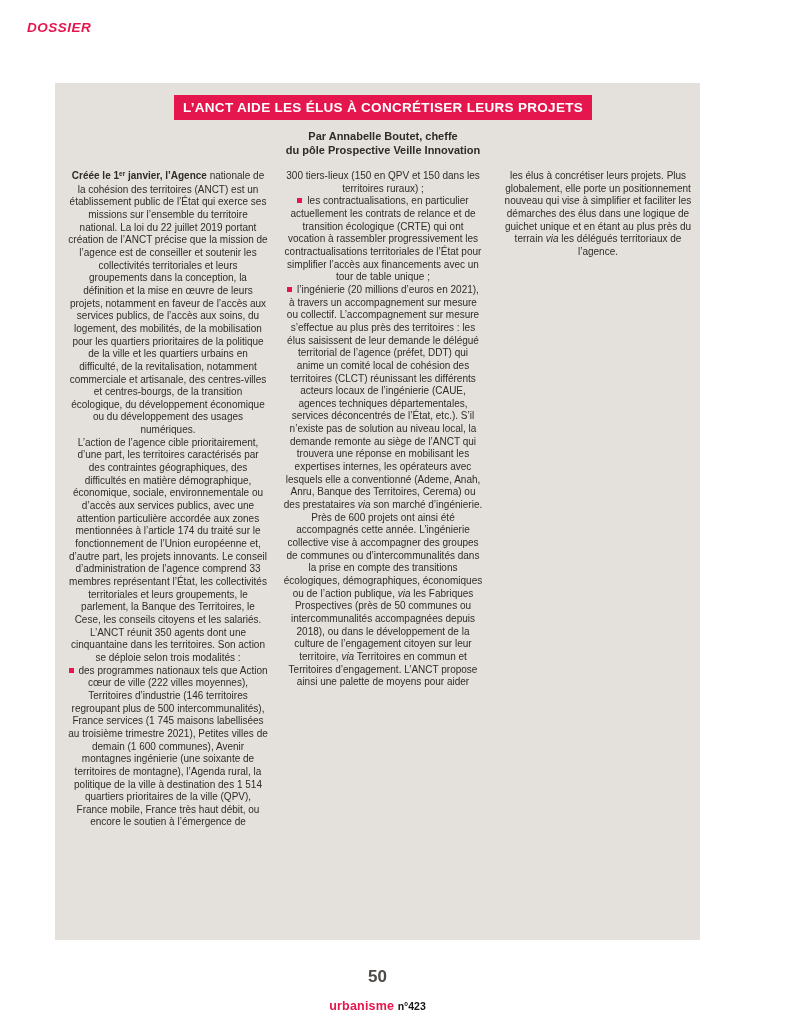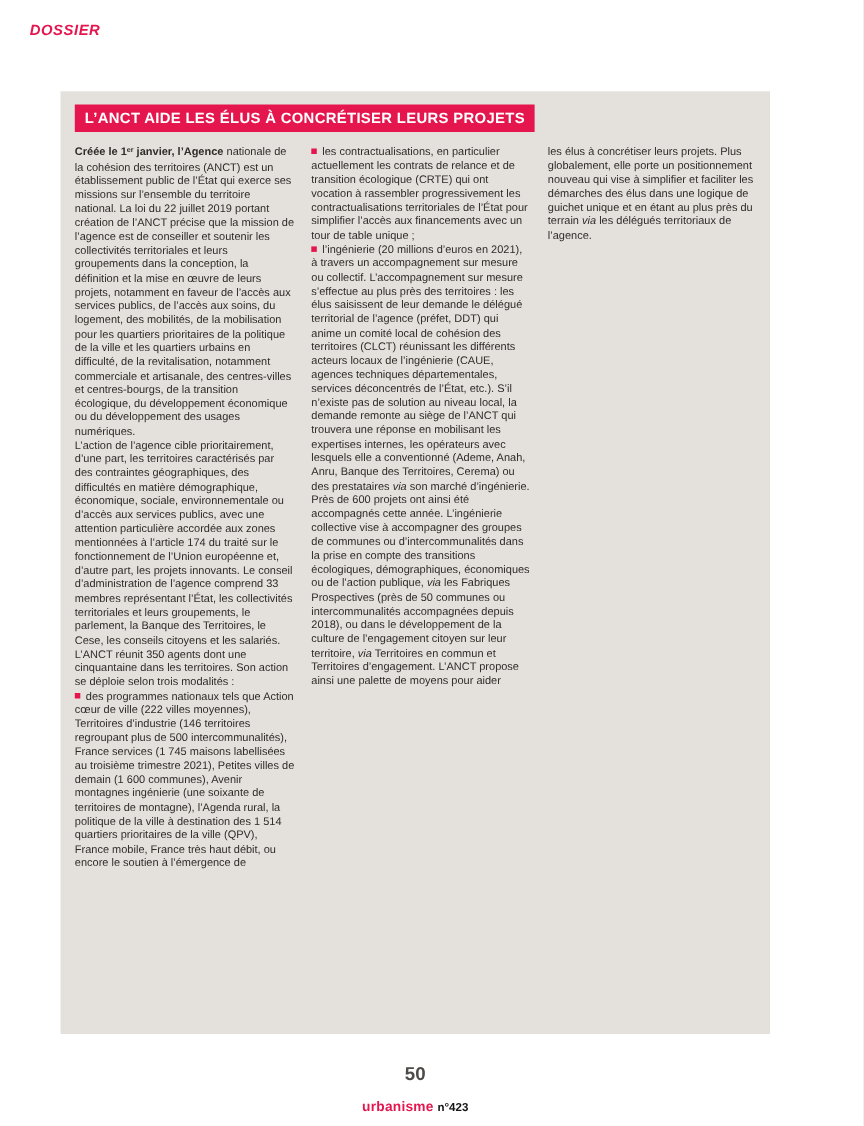--- a/index.html
+++ b/index.html
@@ -1,16 +1,16 @@
 <!DOCTYPE html>
 <html style="--accent: #e5164e; --panel: #e4e1dd; --ink: #2e2b28;"><head>
 <meta charset="utf-8">
 <style>
   :root { --accent:#e5164e; --panel:#e4e1dd; --ink:#2e2b28; }
-  * { box-sizing: border-box; }
+  * { box-sizing: border-box; text-align: center; }
   html,body { margin:0; padding:0; }
   body {
     width:785px; height:1024px; position:relative; overflow:hidden;
     background:#ffffff;
     font-family:"Liberation Sans", sans-serif;
     color:var(--ink);
   }
   .kicker {
     position:absolute; left:27px; top:20px;
     color:var(--accent); font-weight:bold; font-style:italic;
@@ -50,27 +50,32 @@
   .magazine-name { color:var(--accent); font-weight:bold; letter-spacing:0.2px; }
   .magazine-issue { color:#141414; font-weight:bold; font-size:10.5px; }
 </style>
 </head>
 <body>
 
 <div class="kicker">DOSSIER</div>
 
 <div class="panel">
   <div class="title-banner">L’ANCT AIDE LES ÉLUS À CONCRÉTISER LEURS PROJETS</div>
+  <div class="byline">
+    <div>Par Annabelle Boutet, cheffe</div>
+    <div>du pôle Prospective Veille Innovation</div>
+  </div>
   <div class="columns">
     <div class="col">
         <p class="block"><span style="font-weight: 700;">Créée le 1</span><sup style="font-weight: 700;">er</sup><span style="font-weight: 700;"> janvier, l’Agence</span><span> nationale de la cohésion des territoires (ANCT) est un établissement public de l’État qui exerce ses missions sur l’ensemble du territoire national. La loi du 22 juillet 2019 portant création de l’ANCT précise que la mission de l’agence est de conseiller et soutenir les collectivités territoriales et leurs groupements dans la conception, la définition et la mise en œuvre de leurs projets, notamment en faveur de l’accès aux services publics, de l’accès aux soins, du logement, des mobilités, de la mobilisation pour les quartiers prioritaires de la politique de la ville et les quartiers urbains en difficulté, de la revitalisation, notamment commerciale et artisanale, des centres-villes et centres-bourgs, de la transition écologique, du développement économique ou du développement des usages numériques.</span></p>
         <p class="block"><span>L’action de l’agence cible prioritairement, d’une part, les territoires caractérisés par des contraintes géographiques, des difficultés en matière démographique, économique, sociale, environnementale ou d’accès aux services publics, avec une attention particulière accordée aux zones mentionnées à l’article 174 du traité sur le fonctionnement de l’Union européenne et, d’autre part, les projets innovants. Le conseil d’administration de l’agence comprend 33 membres représentant l’État, les collectivités territoriales et leurs groupements, le parlement, la Banque des Territoires, le Cese, les conseils citoyens et les salariés. L’ANCT réunit 350 agents dont une cinquantaine dans les territoires. Son action se déploie selon trois modalités&nbsp;:</span></p>
         <p class="block"><span class="bullet"></span><span>des programmes nationaux tels que Action cœur de ville (222 villes moyennes), Territoires d’industrie (146 territoires regroupant plus de 500 intercommunalités), France services (1&nbsp;745 maisons labellisées au troisième trimestre 2021), Petites villes de demain (1&nbsp;600 communes), Avenir montagnes ingénierie (une soixante de territoires de montagne), l’Agenda rural, la politique de la ville à destination des 1&nbsp;514 quartiers prioritaires de la ville (QPV), France mobile, France très haut débit, ou encore le soutien à l’émergence de</span></p>
       </div>
     <div class="col">
+        <p class="block"><span>300 tiers-lieux (150 en QPV et 150 dans les territoires ruraux)&nbsp;;</span></p>
         <p class="block"><span class="bullet"></span><span>les contractualisations, en particulier actuellement les contrats de relance et de transition écologique (CRTE) qui ont vocation à rassembler progressivement les contractualisations territoriales de l’État pour simplifier l’accès aux financements avec un tour de table unique&nbsp;;</span></p>
         <p class="block"><span class="bullet"></span><span>l’ingénierie (20 millions d’euros en 2021), à travers un accompagnement sur mesure ou collectif. L’accompagnement sur mesure s’effectue au plus près des territoires&nbsp;: les élus saisissent de leur demande le délégué territorial de l’agence (préfet, DDT) qui anime un comité local de cohésion des territoires (CLCT) réunissant les différents acteurs locaux de l’ingénierie (CAUE, agences techniques départementales, services déconcentrés de l’État, etc.). S’il n’existe pas de solution au niveau local, la demande remonte au siège de l’ANCT qui trouvera une réponse en mobilisant les expertises internes, les opérateurs avec lesquels elle a conventionné (Ademe, Anah, Anru, Banque des Territoires, Cerema) ou des prestataires </span><span style="font-style: italic;">via</span><span> son marché d’ingénierie. Près de 600 projets ont ainsi été accompagnés cette année. L’ingénierie collective vise à accompagner des groupes de communes ou d’intercommunalités dans la prise en compte des transitions écologiques, démographiques, économiques ou de l’action publique, </span><span style="font-style: italic;">via</span><span> les Fabriques Prospectives (près de 50 communes ou intercommunalités accompagnées depuis 2018), ou dans le développement de la culture de l’engagement citoyen sur leur territoire, </span><span style="font-style: italic;">via</span><span> Territoires en commun et Territoires d’engagement. L’ANCT propose ainsi une palette de moyens pour aider</span></p>
       </div>
     <div class="col">
         <p class="block"><span>les élus à concrétiser leurs projets. Plus globalement, elle porte un positionnement nouveau qui vise à simplifier et faciliter les démarches des élus dans une logique de guichet unique et en étant au plus près du terrain </span><span style="font-style: italic;">via</span><span> les délégués territoriaux de l’agence.</span></p>
       </div>
   </div>
 </div>
 
 <div class="footer">

